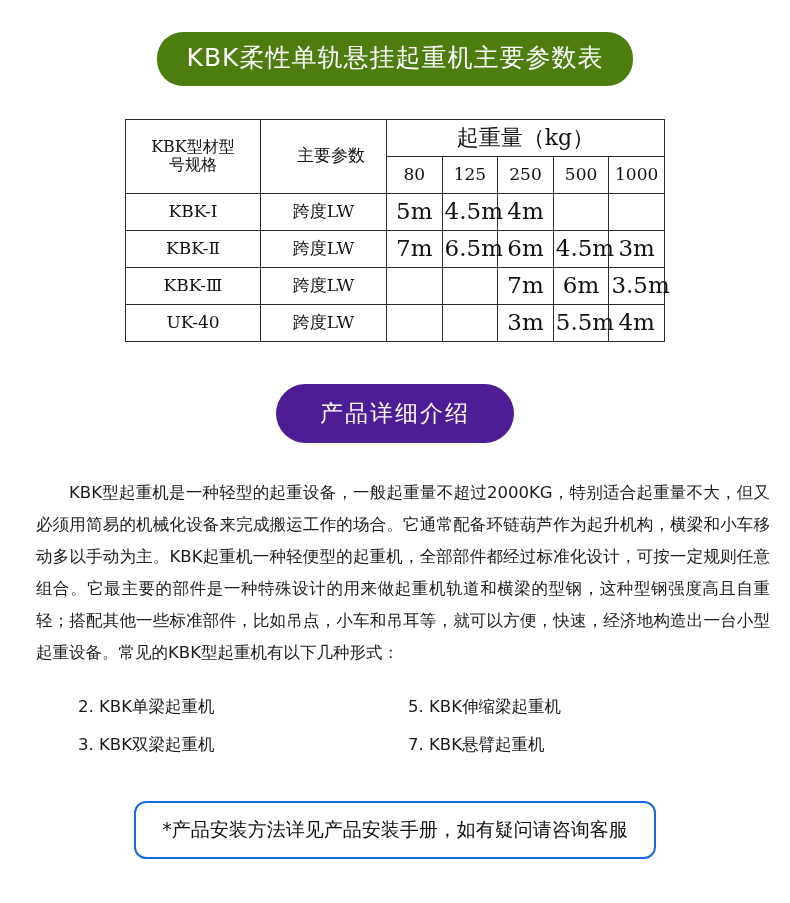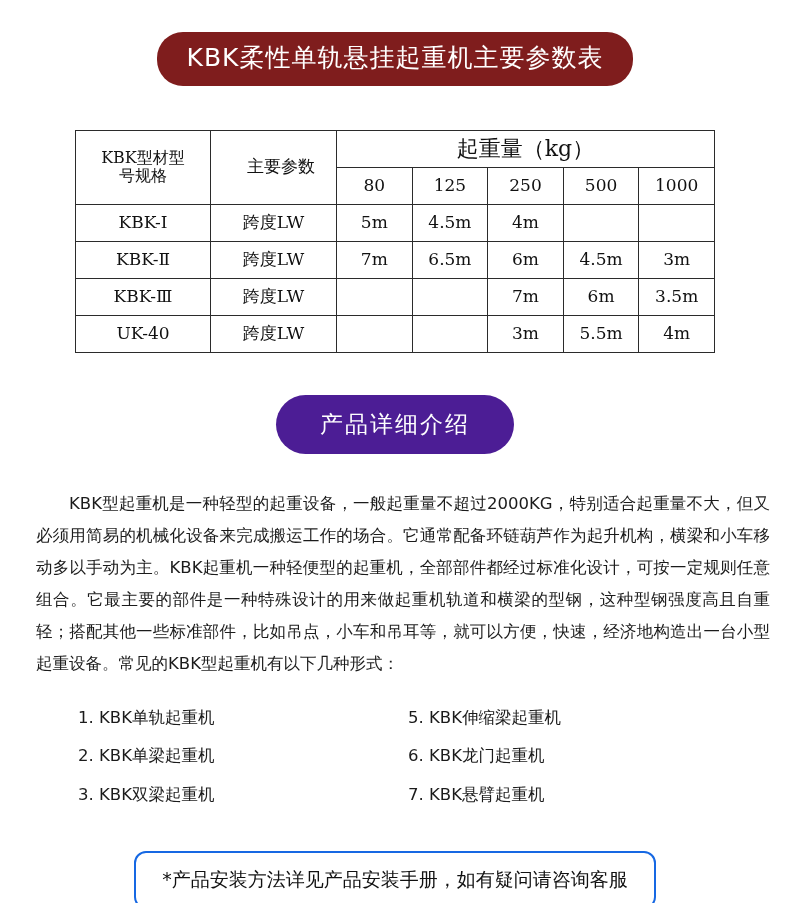--- a/index.html
+++ b/index.html
@@ -20,35 +20,35 @@
     height: 903px;
   }
 
   
   .title-banner-wrap {
     display: flex;
     justify-content: center;
     padding-top: 32px;
   }
   .title-banner {
-    background: #7f1d1d;
+    background: #4d7c0f;
     color: #ffffff;
     font-size: 25px;
     letter-spacing: 1px;
     padding: 12px 30px 14px 30px;
     border-radius: 26px;
     font-family: "DejaVu Sans", sans-serif;
     line-height: 1.1;
     white-space: nowrap;
   }
 
   
   .table-wrap {
-    margin: 44px auto 0 auto;
-    width: 640px;
+    margin: 33px auto 0 auto;
+    width: 540px;
   }
   table.params {
     border-collapse: collapse;
     width: 100%;
     table-layout: fixed;
     font-family: "DejaVu Serif", serif;
   }
   table.params td, table.params th {
     border: 1px solid #2b2b2b;
     text-align: center;
@@ -68,21 +68,21 @@
     font-size: 17px;
     padding-left: 17px;
   }
   table.params .hdr-cap {
     font-size: 22px;
   }
   table.params .capnum {
     font-size: 17px;
   }
   table.params td.val {
-    font-size: 17px;
+    font-size: 23px;
   }
   .two-line {
     line-height: 1.25;
   }
 
   
   .pill-wrap {
     display: flex;
     justify-content: center;
     margin-top: 42px;
@@ -212,27 +212,25 @@
   </div>
 
   <div class="pill-wrap">
     <div class="pill">产品详细介绍</div>
   </div>
 
   <div class="body-text">KBK型起重机是一种轻型的起重设备，一般起重量不超过2000KG，特别适合起重量不大，但又必须用简易的机械化设备来完成搬运工作的场合。它通常配备环链葫芦作为起升机构，横梁和小车移动多以手动为主。KBK起重机一种轻便型的起重机，全部部件都经过标准化设计，可按一定规则任意组合。它最主要的部件是一种特殊设计的用来做起重机轨道和横梁的型钢，这种型钢强度高且自重轻；搭配其他一些标准部件，比如吊点，小车和吊耳等，就可以方便，快速，经济地构造出一台小型起重设备。常见的KBK型起重机有以下几种形式：</div>
 
   <div class="list-wrap">
     <div class="list-col">
-      <div class="list-item">1. KBK单轨起重机</div>
       <div class="list-item">2. KBK单梁起重机</div>
       <div class="list-item">3. KBK双梁起重机</div>
     </div>
     <div class="list-col">
       <div class="list-item">5. KBK伸缩梁起重机</div>
-      <div class="list-item">6. KBK龙门起重机</div>
       <div class="list-item">7. KBK悬臂起重机</div>
     </div>
   </div>
 
   <div class="note-wrap">
     <div class="note">*产品安装方法详见产品安装手册，如有疑问请咨询客服</div>
   </div>
 
 </div>
 

